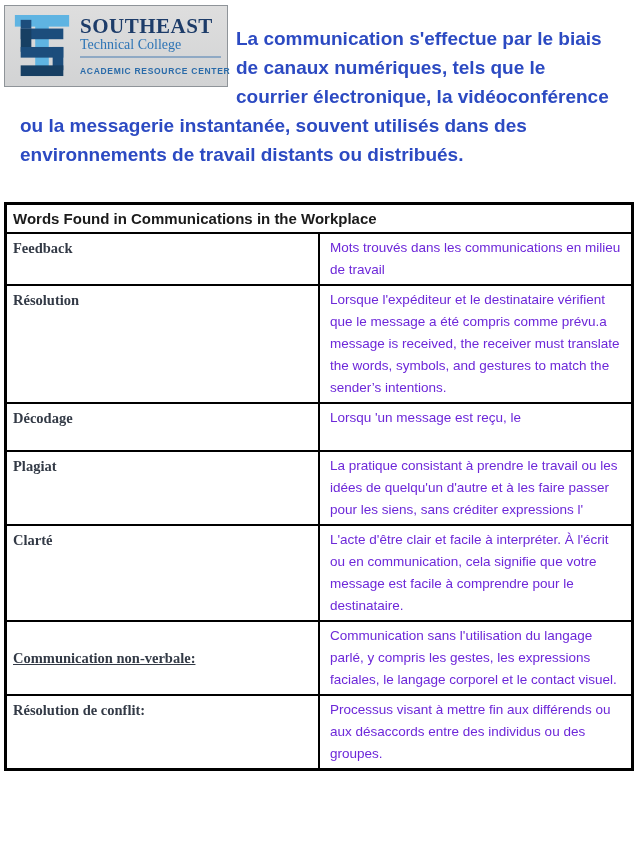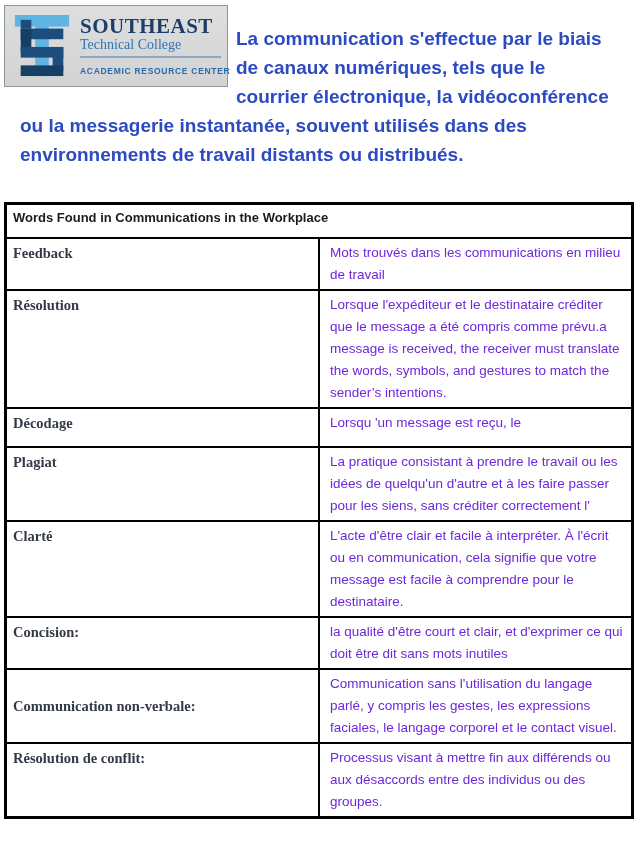--- a/index.html
+++ b/index.html
@@ -36,39 +36,39 @@
     font-weight:bold; font-size:19px; line-height:29px; color:#2c4ac2;
   }
 
   
   .vocab-table {
     clear:both; margin:33px 0 0 0; width:630px; table-layout:fixed;
     border-collapse:collapse; border:3px solid #000;
   }
   .vocab-table th, .vocab-table td { border:2px solid #000; box-sizing:border-box; }
   .vocab-table th {
-    text-align:left; font-size:13px; font-weight:bold; color:#1b1b1b;
-    padding:5px 6px 12px 6px; height:29px;
+    text-align:left; font-size:15px; font-weight:bold; color:#1b1b1b;
+    padding:5px 6px 4px 6px; height:29px;
   }
   td.term {
     width:131px; vertical-align:top;
     font-family:"Liberation Serif", serif; font-weight:bold;
     font-size:14.5px; line-height:1.38; color:#333a46;
     padding:4px 4px 4px 6px;
   }
   td.def {
     vertical-align:top;
     font-size:13.5px; line-height:22px; color:#6d28d9;
     padding:3px 8px 3px 10px;
   }
-  tr.label-middle td.term { vertical-align:middle; }
+  tr.label-middle td.term { vertical-align:middle;text-decoration:underline; }
 
   tbody tr:nth-child(1)  { height:30px; }
   tbody tr:nth-child(2)  { height:67px; }
-  tbody tr:nth-child(3)  { height:39px; }
+  tbody tr:nth-child(3)  { height:48px; }
   tbody tr:nth-child(4)  { height:42px;margin-top:41px; }
   tbody tr:nth-child(5)  { height:74px; }
   tbody tr:nth-child(6)  { height:37px; }
   tbody tr:nth-child(7)  { height:51px; }
   tbody tr:nth-child(8)  { height:68px; }
   tbody tr:nth-child(9)  { height:51px; }
   tbody tr:nth-child(10) { height:42px; }
   tbody tr:nth-child(11) { height:53px; }
   tbody tr:nth-child(12) { height:72px; }
 </style>
@@ -106,37 +106,33 @@
         <th colspan="2">Words Found in Communications in the Workplace</th>
       </tr>
     </thead>
     <tbody>
       <tr>
         <td class="term">Feedback</td>
         <td class="def">Mots trouvés dans les communications en milieu de travail</td>
       </tr>
       <tr>
         <td class="term">Résolution</td>
-        <td class="def">Lorsque l'expéditeur et le destinataire créditer que le message a été compris comme prévu.a message is received, the receiver must translate the words, symbols, and gestures to match the sender’s intentions.</td>
+        <td class="def">Lorsque l'expéditeur et le destinataire vérifient que le message a été compris comme prévu.a message is received, the receiver must translate the words, symbols, and gestures to match the sender’s intentions.</td>
       </tr>
       <tr>
         <td class="term">Décodage</td>
         <td class="def">Lorsqu 'un message est reçu, le</td>
       </tr>
       <tr>
         <td class="term">Plagiat</td>
-        <td class="def">La pratique consistant à prendre le travail ou les idées de quelqu'un d'autre et à les faire passer pour les siens, sans créditer correctement l'</td>
+        <td class="def">La pratique consistant à prendre le travail ou les idées de quelqu'un d'autre et à les faire passer pour les siens, sans créditer expressions l'</td>
       </tr>
       <tr>
         <td class="term">Clarté</td>
         <td class="def">L'acte d'être clair et facile à interpréter. À l'écrit ou en communication, cela signifie que votre message est facile à comprendre pour le destinataire.</td>
-      </tr>
-      <tr>
-        <td class="term">Concision:</td>
-        <td class="def">la qualité d'être court et clair, et d'exprimer ce qui doit être dit sans mots inutiles</td>
       </tr>
       <tr class="label-middle">
         <td class="term">Communication non-verbale:</td>
         <td class="def">Communication sans l'utilisation du langage parlé, y compris les gestes, les expressions faciales, le langage corporel et le contact visuel.</td>
       </tr>
       <tr>
         <td class="term">Résolution de conflit:</td>
         <td class="def">Processus visant à mettre fin aux différends ou aux désaccords entre des individus ou des groupes.</td>
       </tr>
 

